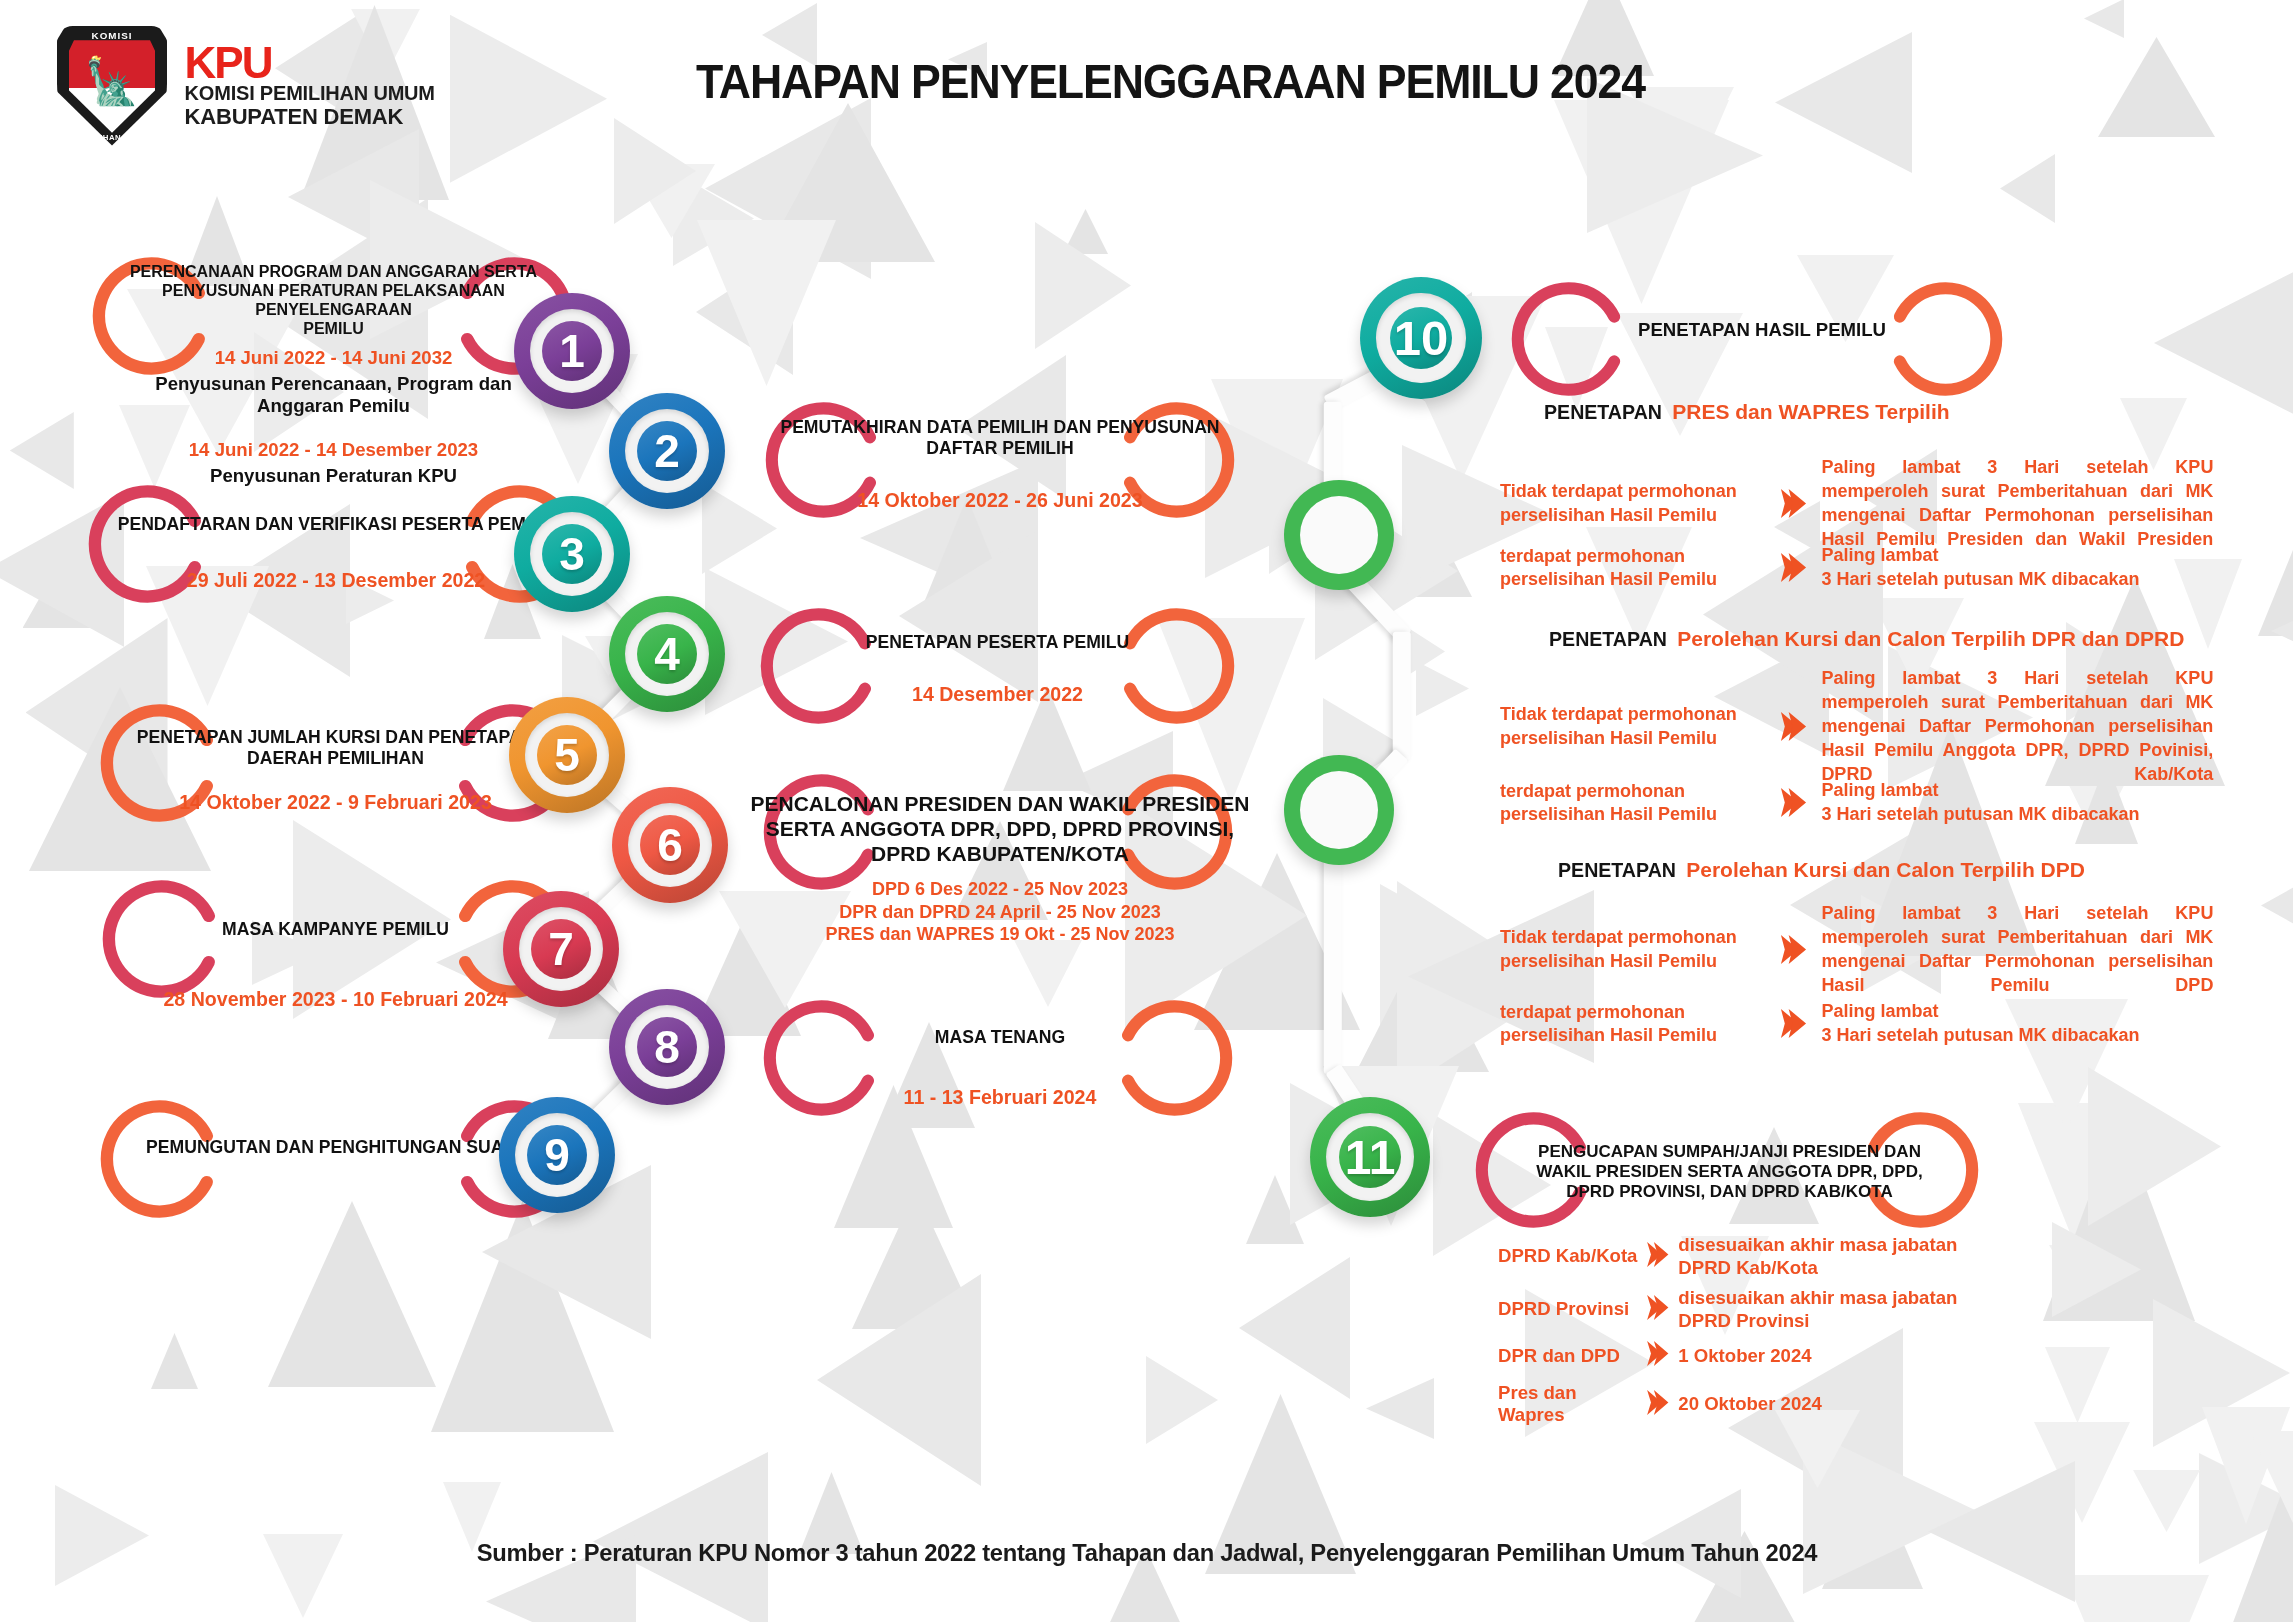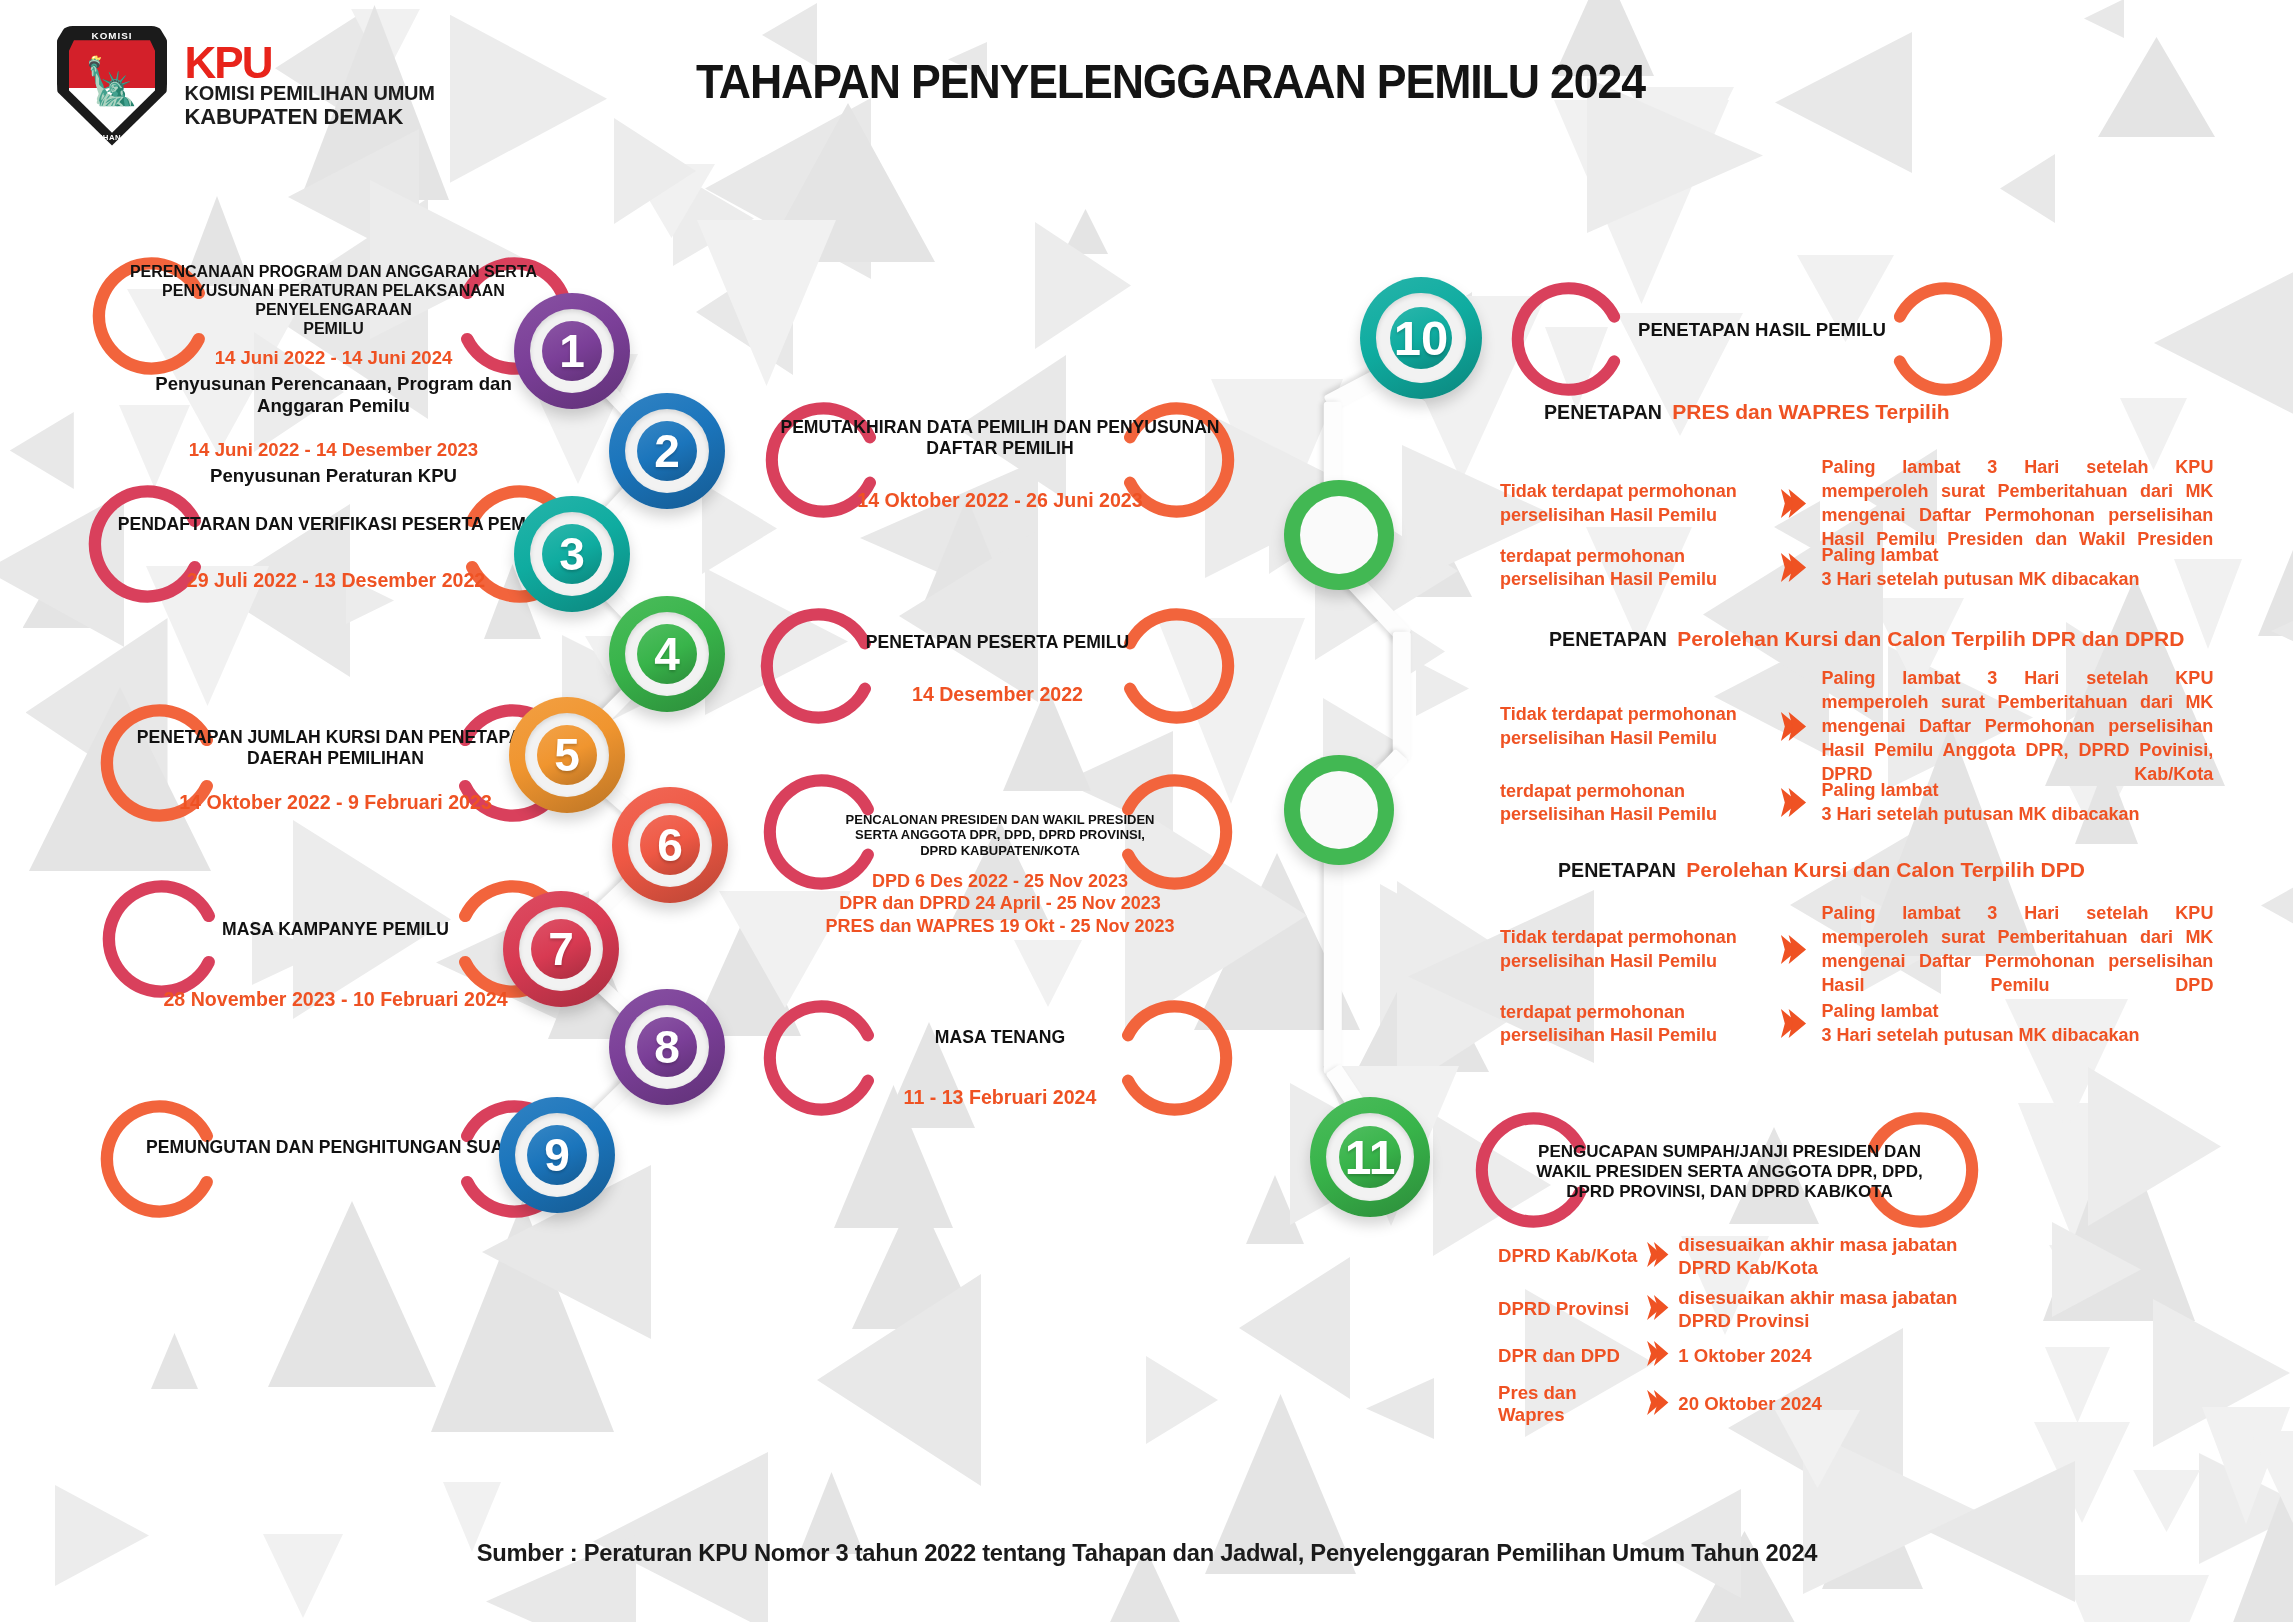--- a/index.html
+++ b/index.html
@@ -387,21 +387,21 @@
       </div>
       <div class="bracket" style="left:1852px;top:1112px;width:137px;height:116px;">
     <svg width="137" height="116" viewBox="0 0 140 118">
       <path d="M 22.54 35.85 A 52.805 52.805 0 1 1 22.54 82.15" fill="none" stroke="#f2643c" stroke-width="12.4" stroke-linecap="round"></path>
     </svg>
       </div>
     </div>
   <div id="cards">
       <div class="card" style="left:69px;top:263px;width:529px;">
       <div class="ttl" style="font-size:16px;">PERENCANAAN PROGRAM DAN ANGGARAN SERTA<br>PENYUSUNAN PERATURAN PELAKSANAAN<br>PENYELENGARAAN<br>PEMILU</div>
-      <div class="dt" style="font-size:18.6px;margin-top:7.8px;">14 Juni 2022 - 14 Juni 2024</div>
+      <div class="dt" style="font-size:18.6px;margin-top:7.8px;">14 Juni 2022 - 14 Juni 2032</div>
       <div class="ttl" style="font-size:18.6px;font-weight:bold;margin-top:3.9px;">Penyusunan Perencanaan, Program dan<br>Anggaran Pemilu</div>
       <div class="dt" style="font-size:18.6px;margin-top:21px;">14 Juni 2022 - 14 Desember 2023</div>
       <div class="ttl" style="font-size:18.6px;margin-top:3.9px;">Penyusunan Peraturan KPU</div>
     </div>
       <div class="card" style="left:69px;top:514px;width:534px;">
       <div class="ttl" style="font-size:17.6px;">PENDAFTARAN DAN VERIFIKASI PESERTA PEMILU</div>
       <div class="dt" style="font-size:19.6px;margin-top:33px;">29 Juli 2022 - 13 Desember 2022</div>
     </div>
       <div class="card" style="left:78px;top:727px;width:515px;">
       <div class="ttl" style="font-size:17.6px;">PENETAPAN JUMLAH KURSI DAN PENETAPAN<br>DAERAH PEMILIHAN</div>
@@ -416,21 +416,21 @@
     </div>
       <div class="card" style="left:750px;top:417px;width:500px;">
       <div class="ttl" style="font-size:17.6px;">PEMUTAKHIRAN DATA PEMILIH DAN PENYUSUNAN<br>DAFTAR PEMILIH</div>
       <div class="dt" style="font-size:19.6px;margin-top:29px;">14 Oktober 2022 - 26 Juni 2023</div>
     </div>
       <div class="card" style="left:745px;top:632px;width:505px;">
       <div class="ttl" style="font-size:17.6px;">PENETAPAN PESERTA PEMILU</div>
       <div class="dt" style="font-size:19.6px;margin-top:29px;">14 Desember 2022</div>
     </div>
       <div class="card" style="left:745px;top:792px;width:510px;">
-      <div class="ttl" style="font-size:13px;margin-top:20px;">PENCALONAN PRESIDEN DAN WAKIL PRESIDEN<br>SERTA ANGGOTA DPR, DPD, DPRD PROVINSI,<br>DPRD KABUPATEN/KOTA</div>
+      <div class="ttl" style="font-size:21px;">PENCALONAN PRESIDEN DAN WAKIL PRESIDEN<br>SERTA ANGGOTA DPR, DPD, DPRD PROVINSI,<br>DPRD KABUPATEN/KOTA</div>
       <div class="dt" style="font-size:18px;margin-top:11.8px;">DPD 6 Des 2022 - 25 Nov 2023<br>DPR dan DPRD 24 April - 25 Nov 2023<br>PRES dan WAPRES 19 Okt - 25 Nov 2023</div>
     </div>
       <div class="card" style="left:745px;top:1027px;width:510px;">
       <div class="ttl" style="font-size:17.6px;">MASA TENANG</div>
       <div class="dt" style="font-size:19.6px;margin-top:37px;">11 - 13 Februari 2024</div>
     </div>
     </div>
   <div id="circles">
       <div class="connector" style="left:571px;top:344px;width:138px;height:13.7px;transform-origin:0 50%;transform:rotate(46.439289627882424deg);"></div>
       <div class="connector" style="left:667px;top:444px;width:140px;height:13.7px;transform-origin:0 50%;transform:rotate(132.73204546409417deg);"></div>

